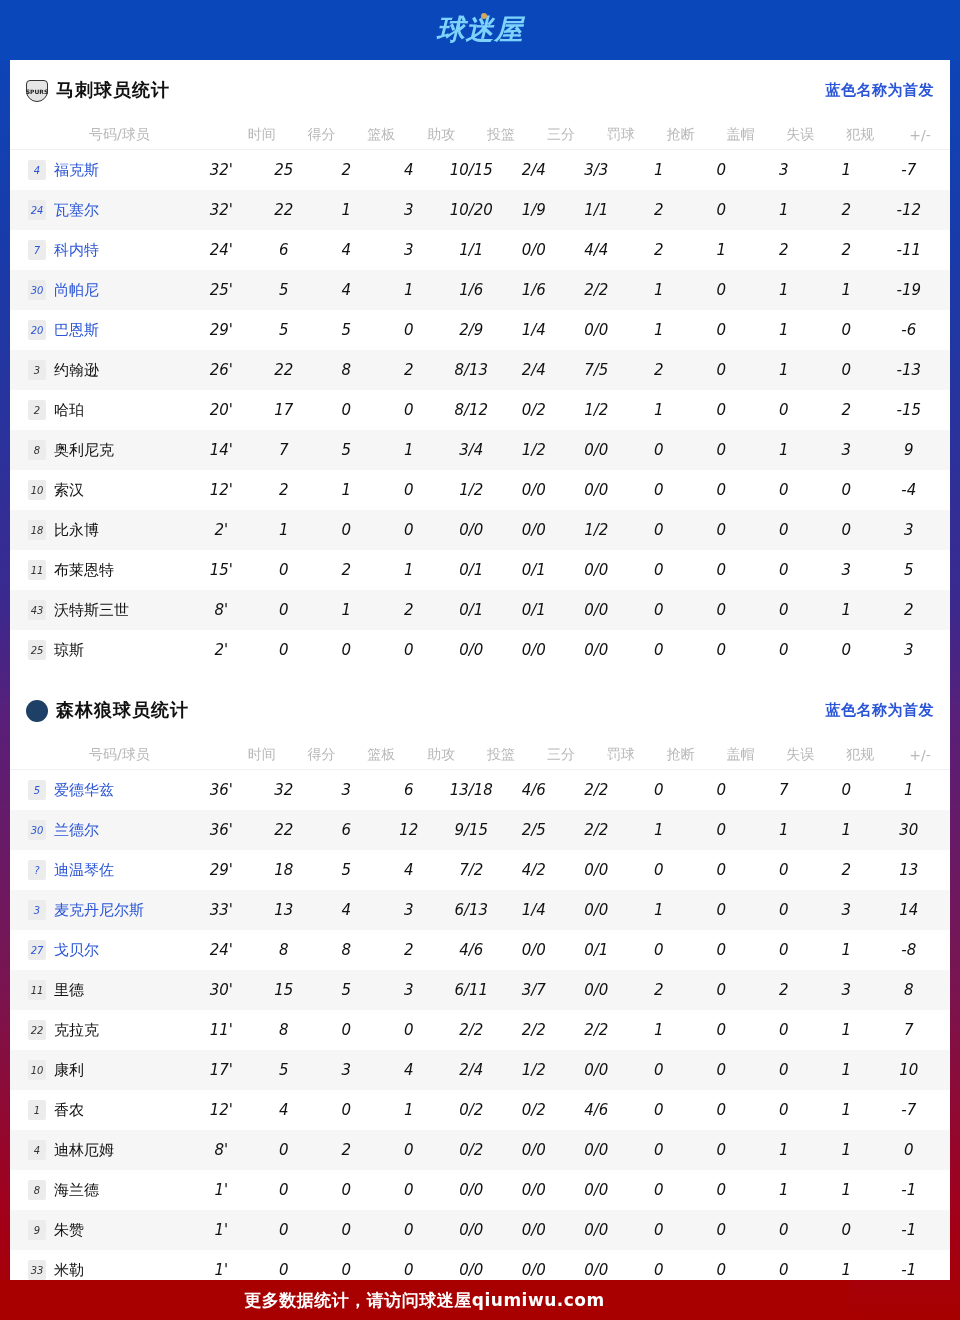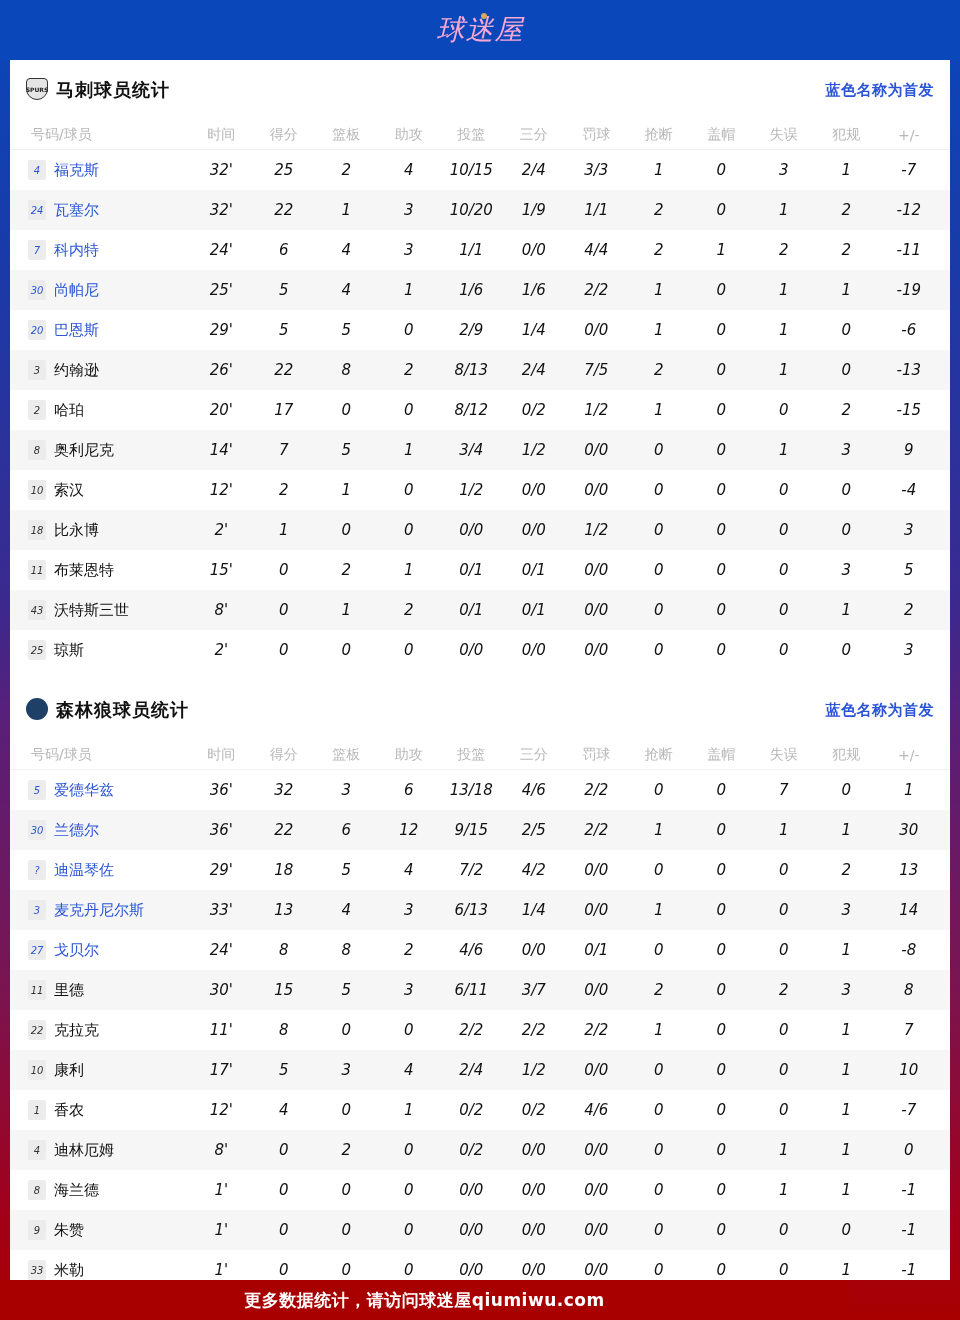--- a/index.html
+++ b/index.html
@@ -9,55 +9,55 @@
     background: linear-gradient(180deg, #0a47bb 0%, #1a3aa8 20%, #3a2a90 45%, #5a1f78 55%, #7a1450 75%, #a2001a 92%, #a80000 100%);
     position: relative;
   }
   .topbar {
     position: absolute; left: 0; top: 0; width: 960px; height: 60px;
     background: #0a47bb;
     display: flex; align-items: center; justify-content: center;
   }
   .brand {
     font-family: "DejaVu Sans", sans-serif;
-    font-weight: normal; font-style: italic;
-    font-size: 28px; color: #f9a8d4; letter-spacing: 1px;
+    font-weight: bold; font-style: italic;
+    font-size: 28px; color: #7dd3fc; letter-spacing: 1px;
     position: relative;
   }
   .brand-dot {
     position: absolute; left: 44px; top: 2px; width: 6px; height: 6px;
     border-radius: 50%; background: #d6a85a;
   }
   .card {
     position: absolute; left: 10px; top: 60px; width: 940px; height: 1220px;
     background: #ffffff;
   }
   .section-head {
     height: 60px; display: flex; align-items: center; justify-content: space-between;
     padding: 0 16px 0 16px;
   }
-  .team-title { display: flex; align-items: flex-start; gap: 8px; }
+  .team-title { display: flex; align-items: flex-end; gap: 8px; }
   .team-logo {
     width: 22px; height: 22px; border-radius: 50%;
     display: flex; align-items: center; justify-content: center;
     font-size: 6px; font-weight: bold; color: #fff;
   }
   .logo-spurs { background: #e5e5e5; border: 1.5px solid #333; color: #222; border-radius: 4px 4px 50% 50%; }
   .logo-wolves { background: #1e3f66; }
   .team-name { font-size: 18px; color: #111; font-weight: bold; letter-spacing: 1px; }
   .starter-note { font-size: 15px; color: #2a55d6; font-weight: bold; letter-spacing: 0.5px; margin-left: 19px; }
   .thead {
     height: 30px; display: flex; align-items: center;
     border-bottom: 1px solid #f0f0f0;
     font-size: 14px; color: #b8b8b8;
   }
   .row { height: 40px; display: flex; align-items: center; font-size: 15px; color: #111; }
   .row:nth-child(even) { background: #f6f6f6; }
   .c-player { width: 180px; padding-left: 18px; display: flex; align-items: center; }
-  .th-player { width: 180px; padding-left: 21px; }
+  .th-player { width: 180px; padding-left: 31px; margin-left: 48px; }
   .c { width: 62.5px; text-align: center; font-style: italic; }
   .thead .c { font-style: normal; }
   .jersey {
     width: 18px; height: 20px; background: #ececec; border-radius: 2px;
     font-size: 10px; color: #333; display: flex; align-items: center; justify-content: center;
     margin-right: 8px; font-style: italic;
   }
   .starter .jersey { color: #2a55d6; }
   .pname { font-size: 15px; color: #111; }
   .starter .pname { color: #2a55d6; }

